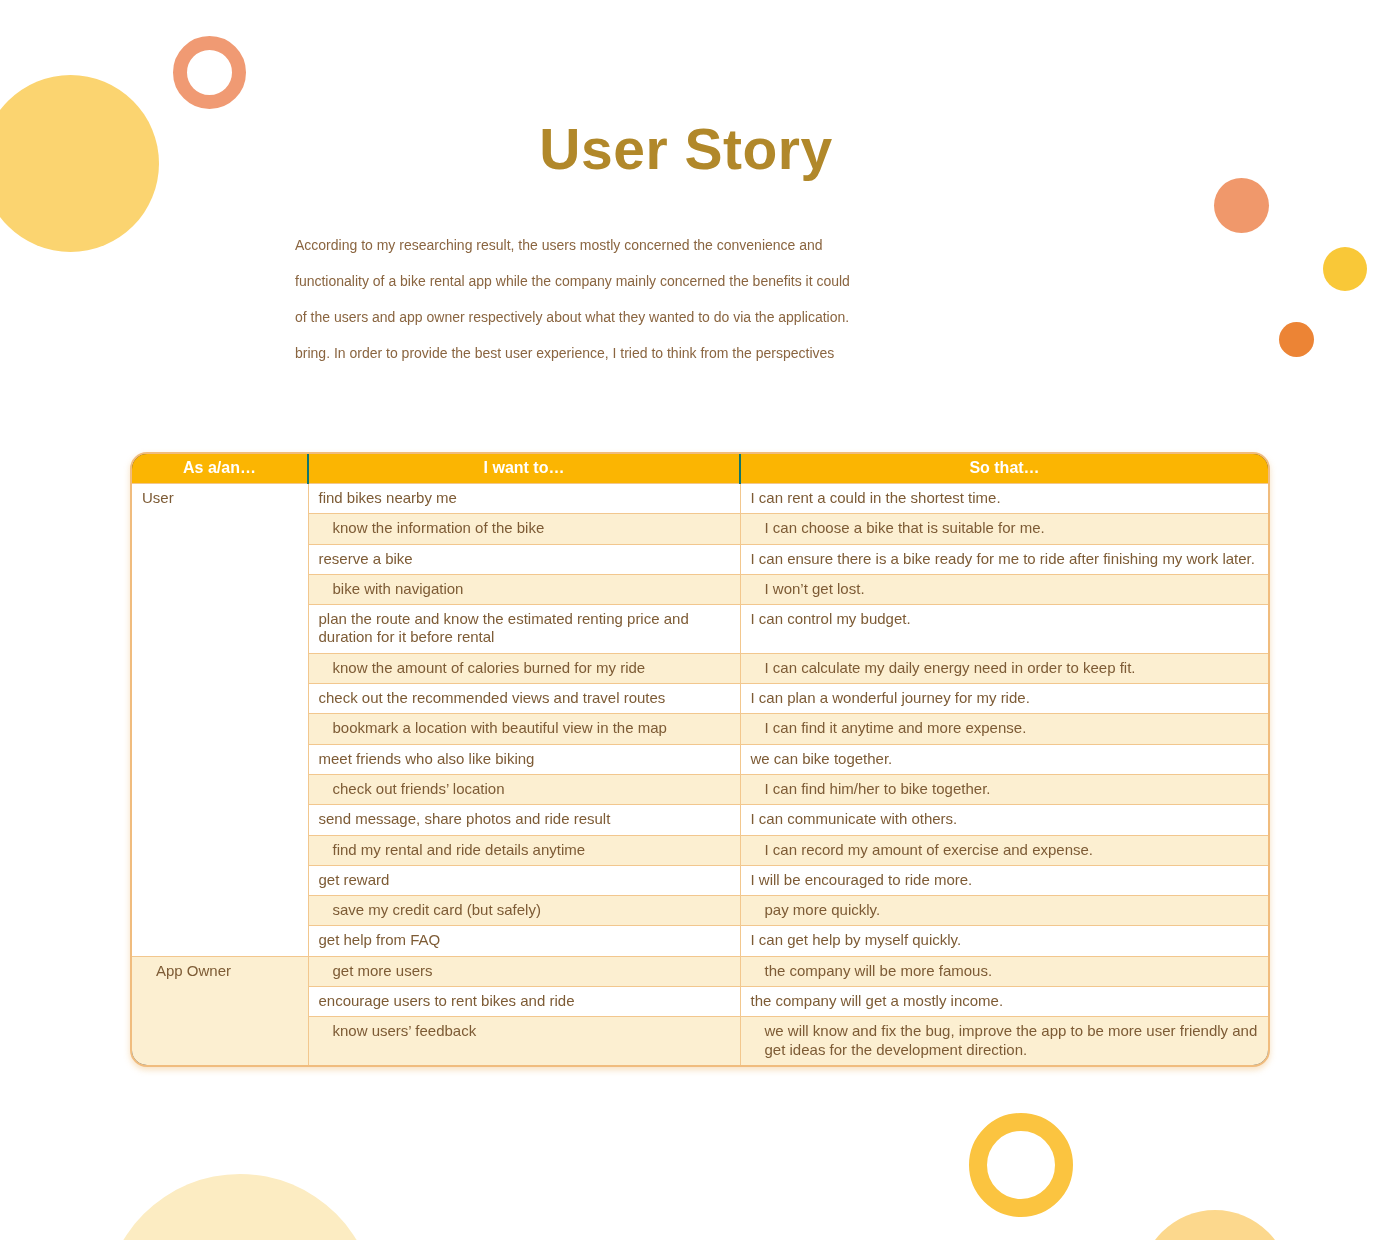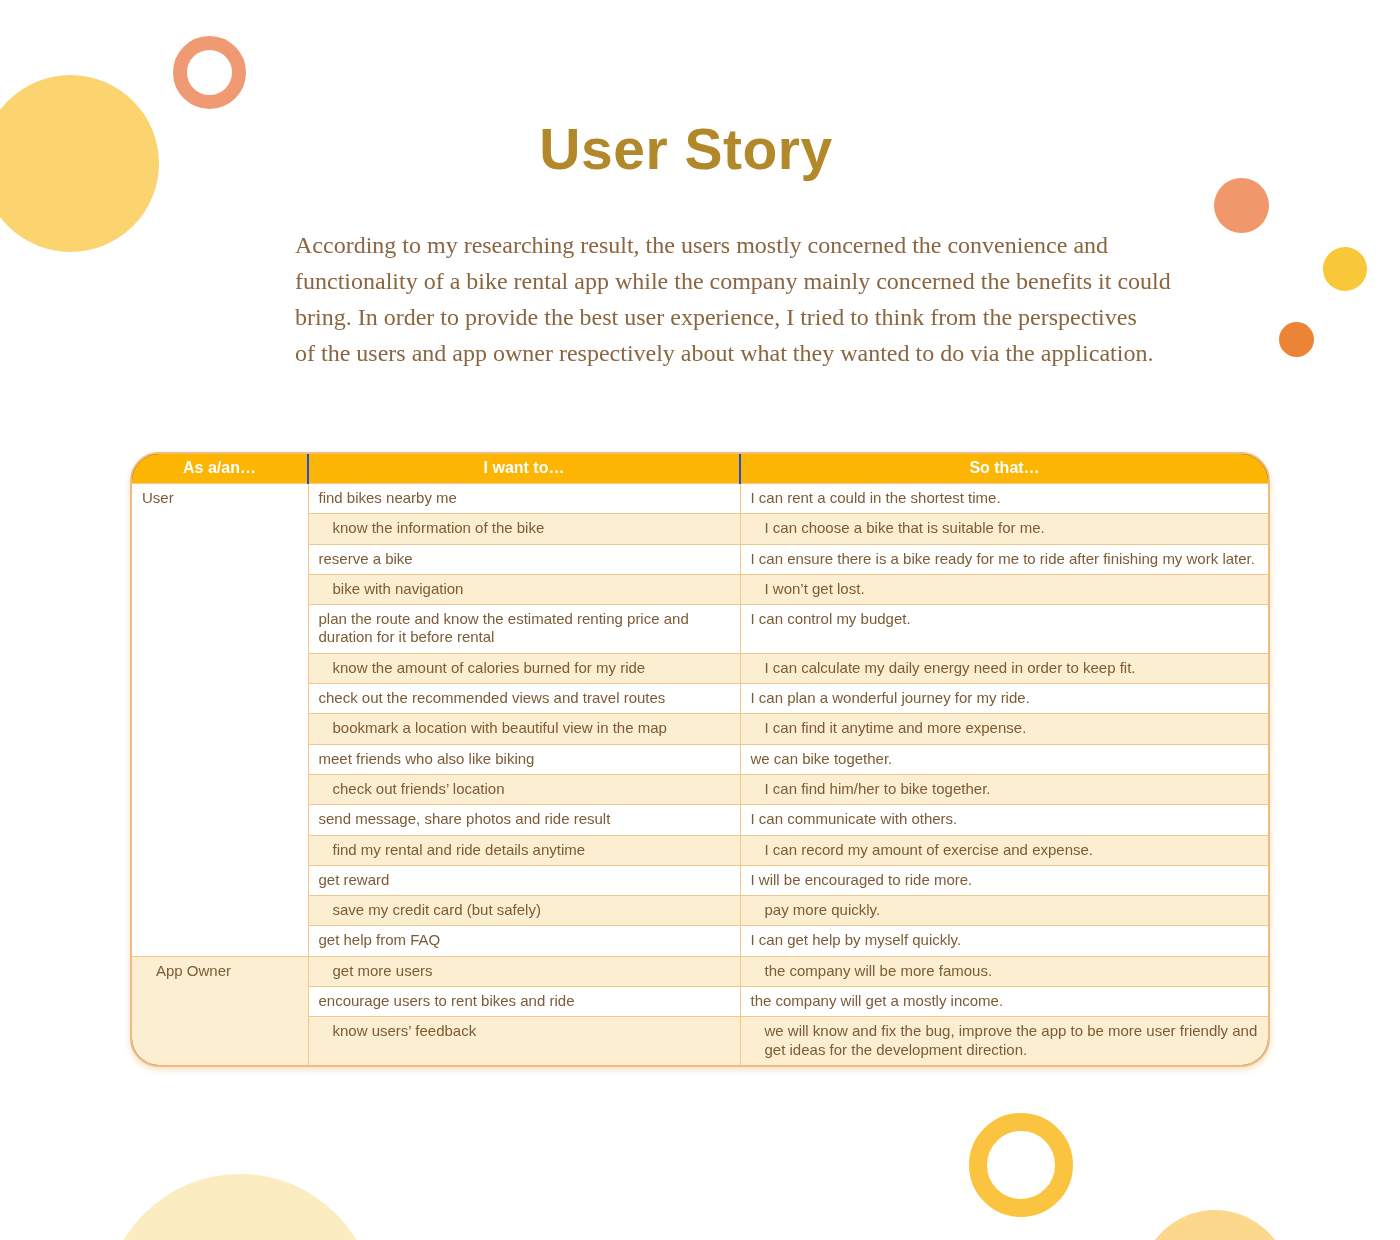--- a/index.html
+++ b/index.html
@@ -17,37 +17,37 @@
   .c-bottom-ring     { left:969px;  top:1113px; width:104px; height:104px; border:18px solid #FBC440; background:transparent; }
   .c-bottomright-pale{ left:1140px; top:1210px; width:150px; height:150px; background:#FCD88D; }
 
   .title {
     position:absolute; left:0; top:116px; width:100%; margin:0;
     text-align:center; font-size:57px; font-weight:700; letter-spacing:0.5px;
     color:#B1882A;
   }
   .intro {
     position:absolute; left:295px; top:227px; width:830px;
-    font-size:24px; color:#8A6540;font-family:Liberation Serif, serif;
+    font-size:14px; color:#8A6540;
   }
   .intro .line { line-height:36px; white-space:nowrap; }
 
   .table-wrap {
     position:absolute; left:130px; top:452px; width:1140px;
-    border:2px solid #F0BC7E; border-radius:29px; overflow:hidden;
+    border:2px solid #F0BC7E; border-radius:17px; overflow:hidden;
     box-sizing:border-box; background:#404040;
     box-shadow:0 3px 6px rgba(235,180,100,0.4);
   }
   table { width:100%; border-collapse:collapse; table-layout:fixed; }
   col.c1 { width:176px; } col.c2 { width:432px; }
   th {
     background:#FBB502; color:#ffffff; font-size:16px; font-weight:700;
     padding:4px 8px 5px; text-align:center; line-height:20px;
   }
-  th + th { border-left:2px solid #1d4ed8; }
+  th + th { border-left:2px solid #0f766e; }
   td {
     font-size:15px; color:#7D5B35; line-height:1.22;
     padding:5px 10px 6px; vertical-align:top; word-wrap:break-word;
   }
   tbody td { border-top:1px solid #F2C78E; }
   td.cell-want, td.cell-so { border-left:1px solid #F2C78E;margin-left:18px; }
   tr.row-white td { background:#ffffff; }
   tr.row-cream td { background:#FCEFD1;padding-left:24px; }
   td.cell-actor.actor-light { background:#ffffff; }
   td.cell-actor.actor-cream { background:#FCEFD1; }
@@ -64,22 +64,22 @@
   <div class="circle c-right-orange"></div>
   <div class="circle c-bottomleft-pale"></div>
   <div class="circle c-bottom-ring"></div>
   <div class="circle c-bottomright-pale"></div>
 
   <h1 class="title">User Story</h1>
 
   <div class="intro">
     <div class="line">According to my researching result, the users mostly concerned the convenience and</div>
     <div class="line">functionality of a bike rental app while the company mainly concerned the benefits it could</div>
+    <div class="line">of the users and app owner respectively about what they wanted to do via the application.</div>
     <div class="line">bring. In order to provide the best user experience, I tried to think from the perspectives</div>
-    <div class="line">of the users and app owner respectively about what they wanted to do via the application.</div>
   </div>
 
   <div class="table-wrap">
     <table>
       <colgroup>
           <col class="c1">
           <col class="c2">
           <col class="c3">
         </colgroup>
       <thead>

